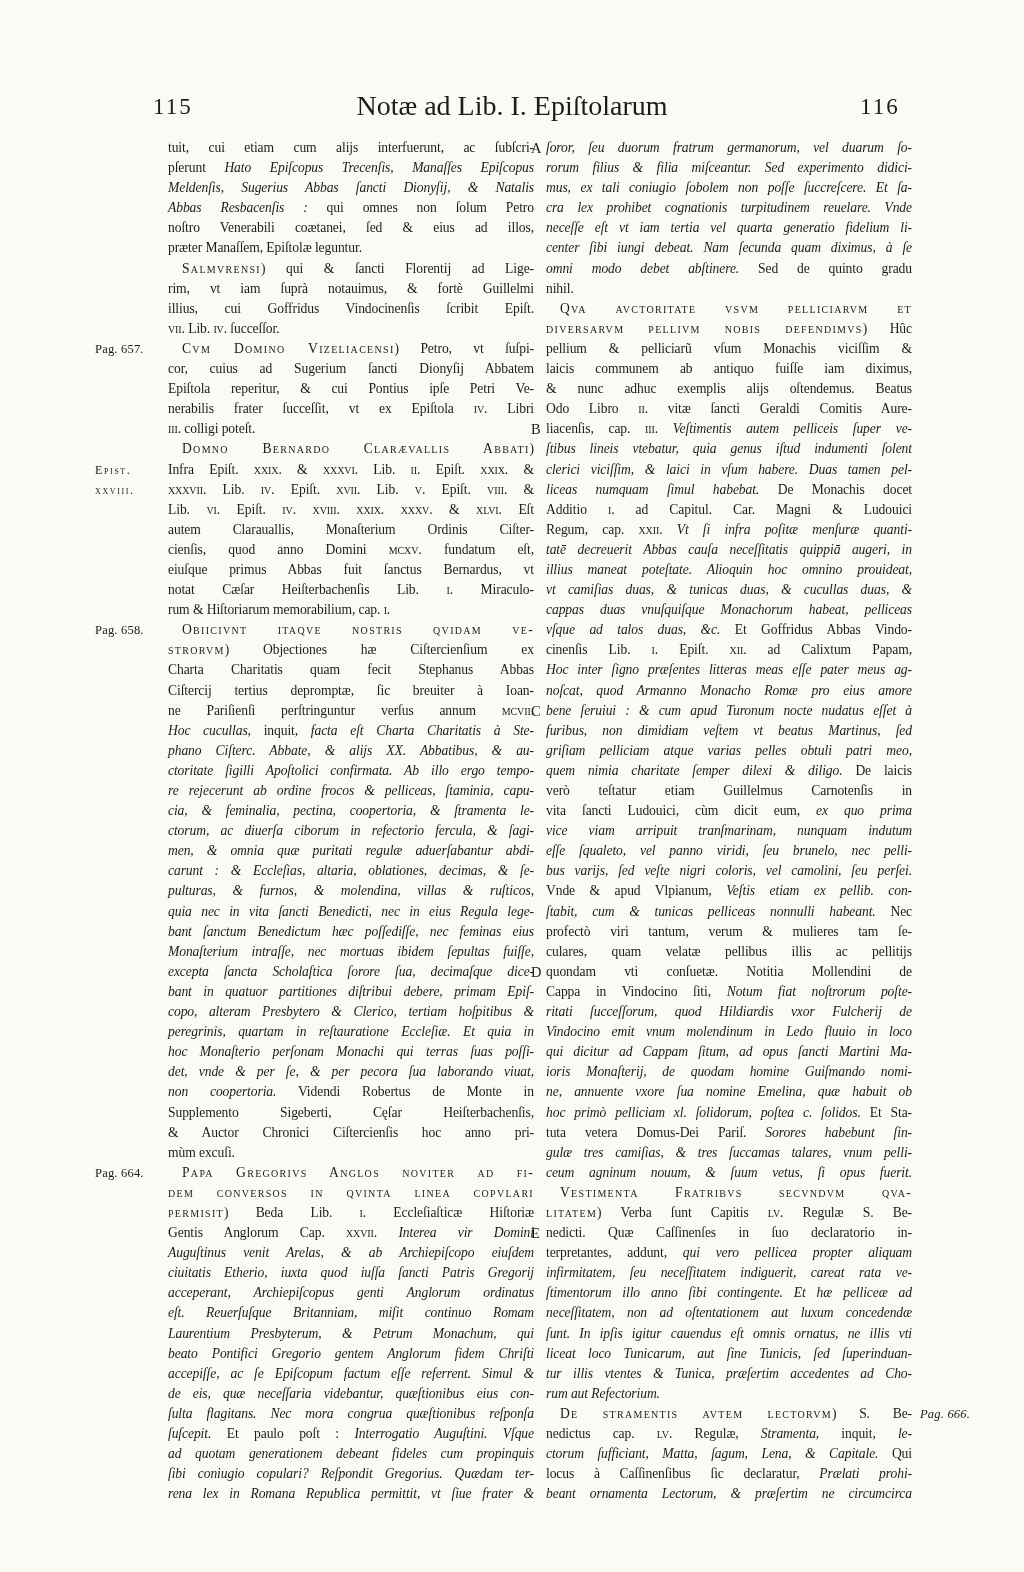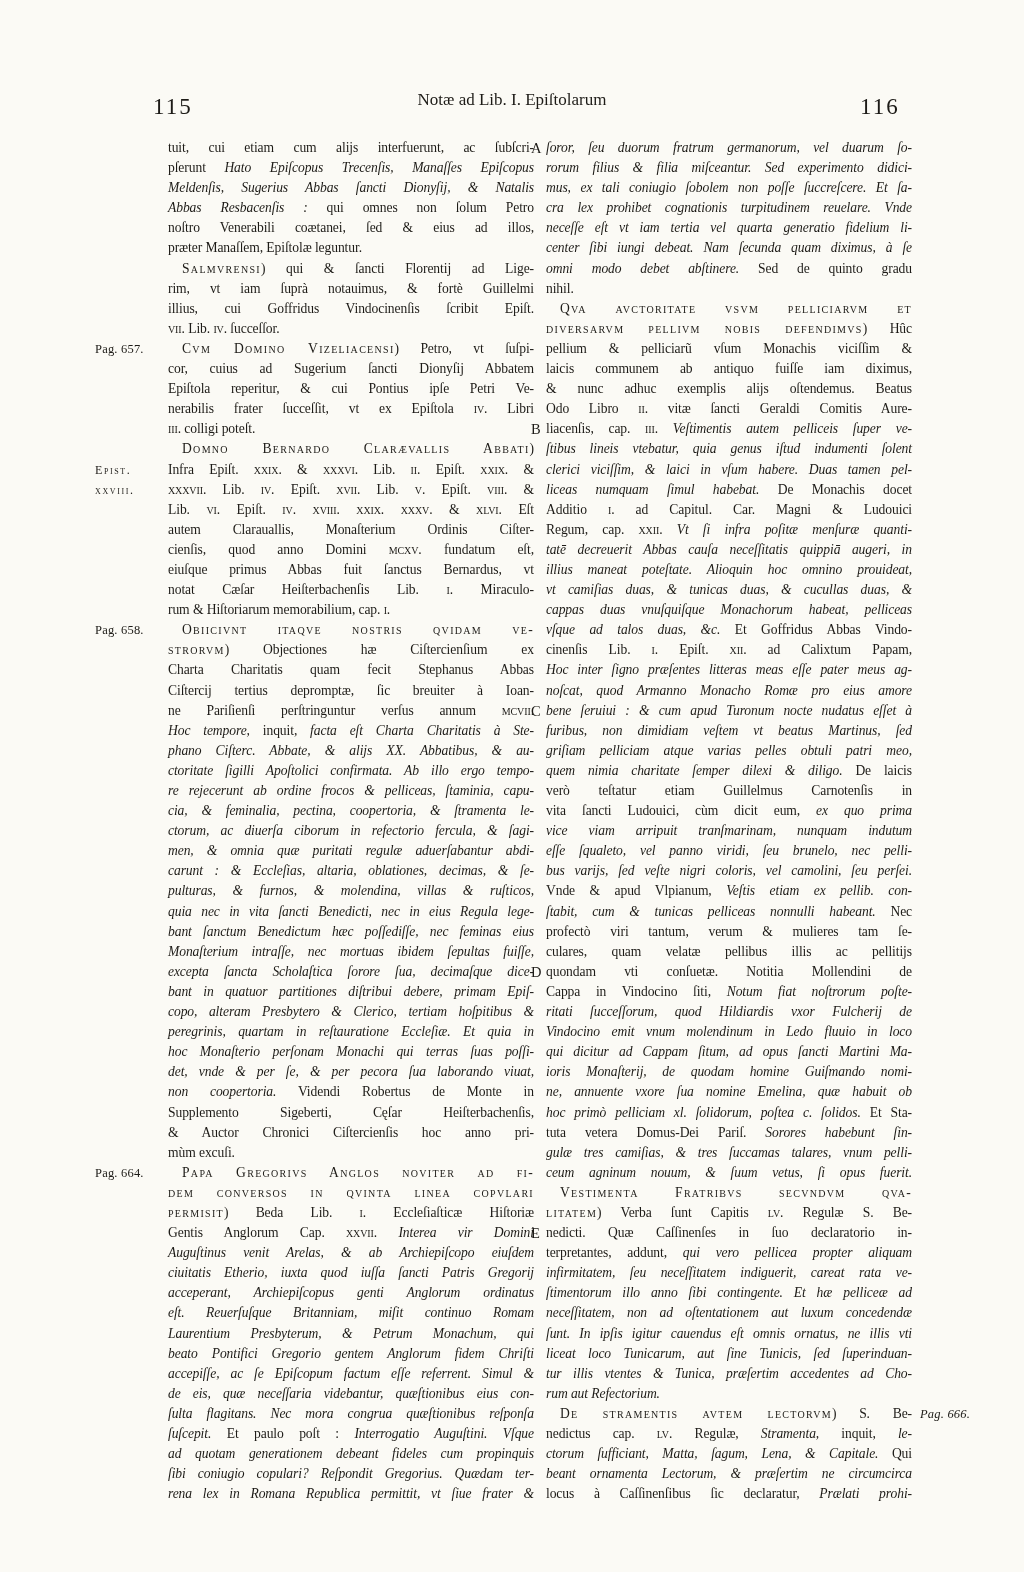--- a/index.html
+++ b/index.html
@@ -5,21 +5,21 @@
   html,body { margin:0; padding:0; background:#e9e7e0; }
   .page {
     position:relative; width:1024px; height:1572px;
     background:#fbfaf5; margin:0 auto; overflow:hidden;
     font-family:"Liberation Serif", serif; color:#1d1b17;
   }
   .running-head { position:absolute; top:90px; left:0; width:1024px; height:34px; }
   .pgnum { position:absolute; font-size:23px; letter-spacing:2px; }
   .pgnum.left  { left:153px; top:4px; }
   .pgnum.right { left:860px; top:4px; }
-  .head-title  { position:absolute; left:0; width:1024px; text-align:center; top:0; font-size:17px; }
+  .head-title  { position:absolute; left:0; width:1024px; text-align:center; top:0; font-size:28px; }
 
   .col { position:absolute; top:138px; width:366px; }
   .col-left  { left:168px; }
   .col-right { left:546px; }
 
   .line {
     position:relative; height:20.1px; line-height:20.1px;
     font-size:13.6px; letter-spacing:-0.1px;
     text-align:justify; text-align-last:justify; text-justify:inter-word;
     overflow:visible; white-space:normal;
@@ -78,21 +78,21 @@
       <div class="line">autem Clarauallis, Monaſterium Ordinis Ciſter-</div>
       <div class="line">cienſis, quod anno Domini <span class="sc">mcxv.</span> fundatum eſt,</div>
       <div class="line">eiuſque primus Abbas fuit ſanctus Bernardus, vt</div>
       <div class="line">notat Cæſar Heiſterbachenſis Lib. <span class="sc">i.</span> Miraculo-</div>
       <div class="line end">rum &amp; Hiſtoriarum memorabilium, cap. <span class="sc">i.</span></div>
       <div class="line ind"><span class="hd">Obiicivnt itaqve nostris qvidam ve-</span><span class="note note-left">Pag. 658.</span></div>
       <div class="line"><span class="hd">strorvm</span>) Objectiones hæ Ciſtercienſium ex</div>
       <div class="line">Charta Charitatis quam fecit Stephanus Abbas</div>
       <div class="line">Ciſtercij tertius depromptæ, ſic breuiter à Ioan-</div>
       <div class="line">ne Pariſienſi perſtringuntur verſus annum <span class="sc">mcvii.</span></div>
-      <div class="line"><span class="it">Hoc tempore,</span> inquit, <span class="it">facta eſt Charta Charitatis à Ste-</span></div>
+      <div class="line"><span class="it">Hoc cucullas,</span> inquit, <span class="it">facta eſt Charta Charitatis à Ste-</span></div>
       <div class="line"><span class="it">phano Ciſterc. Abbate, &amp; alijs XX. Abbatibus, &amp; au-</span></div>
       <div class="line"><span class="it">ctoritate ſigilli Apoſtolici confirmata. Ab illo ergo tempo-</span></div>
       <div class="line"><span class="it">re rejecerunt ab ordine frocos &amp; pelliceas, ſtaminia, capu-</span></div>
       <div class="line"><span class="it">cia, &amp; feminalia, pectina, coopertoria, &amp; ſtramenta le-</span></div>
       <div class="line"><span class="it">ctorum, ac diuerſa ciborum in refectorio fercula, &amp; ſagi-</span></div>
       <div class="line"><span class="it">men, &amp; omnia quæ puritati regulæ aduerſabantur abdi-</span></div>
       <div class="line"><span class="it">carunt : &amp; Eccleſias, altaria, oblationes, decimas, &amp; ſe-</span></div>
       <div class="line"><span class="it">pulturas, &amp; furnos, &amp; molendina, villas &amp; ruſticos,</span></div>
       <div class="line"><span class="it">quia nec in vita ſancti Benedicti, nec in eius Regula lege-</span></div>
       <div class="line"><span class="it">bant ſanctum Benedictum hæc poſſediſſe, nec feminas eius</span></div>
@@ -185,16 +185,16 @@
       <div class="line"><span class="it">infirmitatem, ſeu neceſſitatem indiguerit, careat rata ve-</span></div>
       <div class="line"><span class="it">ſtimentorum illo anno ſibi contingente. Et hæ pelliceæ ad</span></div>
       <div class="line"><span class="it">neceſſitatem, non ad oſtentationem aut luxum concedendæ</span></div>
       <div class="line"><span class="it">ſunt. In ipſis igitur cauendus eſt omnis ornatus, ne illis vti</span></div>
       <div class="line"><span class="it">liceat loco Tunicarum, aut ſine Tunicis, ſed ſuperinduan-</span></div>
       <div class="line"><span class="it">tur illis vtentes &amp; Tunica, præſertim accedentes ad Cho-</span></div>
       <div class="line end"><span class="it">rum aut Refectorium.</span></div>
       <div class="line ind"><span class="hd">De stramentis avtem lectorvm</span>) S. Be-<span class="note note-right">Pag. 666.</span></div>
       <div class="line">nedictus cap. <span class="sc">lv.</span> Regulæ, <span class="it">Stramenta,</span> inquit, <span class="it">le-</span></div>
       <div class="line"><span class="it">ctorum ſufficiant, Matta, ſagum, Lena, &amp; Capitale.</span> Qui</div>
+      <div class="line">locus à Caſſinenſibus ſic declaratur, <span class="it">Prælati prohi-</span></div>
       <div class="line"><span class="it">beant ornamenta Lectorum, &amp; præſertim ne circumcirca</span></div>
-      <div class="line">locus à Caſſinenſibus ſic declaratur, <span class="it">Prælati prohi-</span></div>
     </div>
 </div>
 
 </body></html>

